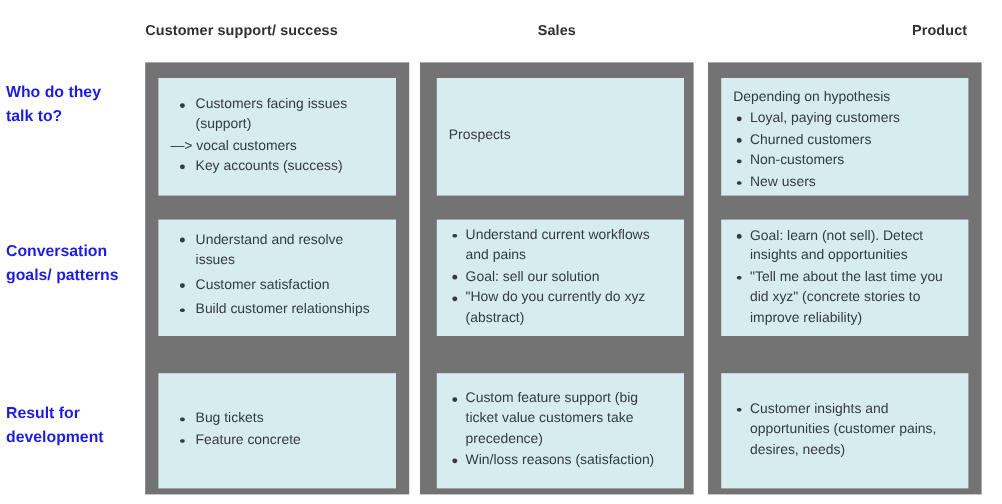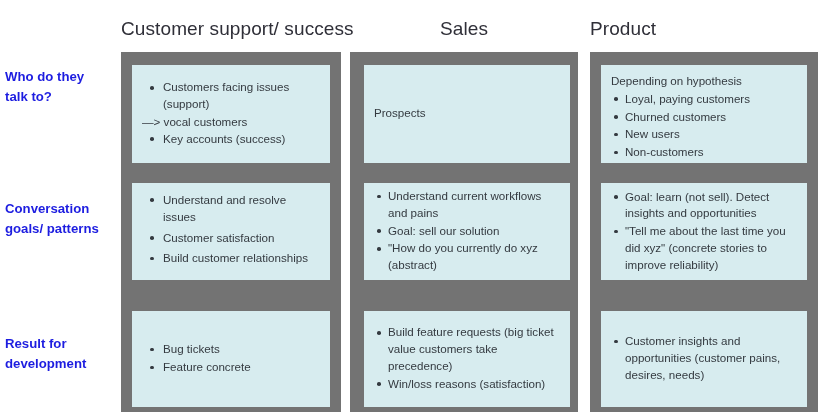--- a/index.html
+++ b/index.html
@@ -16,29 +16,29 @@
   #board {
     position: relative;
     width: 835px;
     height: 420px;
   }
 
   
   .col-header {
     position: absolute;
     top: 18px;
-    font-size: 19px;
-    font-weight: normal;
+    font-size: 12px;
+    font-weight: bold;
     color: #2f2f38;
     letter-spacing: 0.1px;
     white-space: nowrap;
   }
   .col-header.h0 { left: 121px; text-align: left; }
   .col-header.h1 { left: 350px; width: 228px; text-align: center; }
-  .col-header.h2 { left: 590px; width: 228px; text-align: left; }
+  .col-header.h2 { left: 578px; width: 228px; text-align: right; }
 
   
   .row-label {
     position: absolute;
     left: 5px;
     width: 112px;
     font-size: 13.2px;
     font-weight: bold;
     color: #1d1de0;
     line-height: 1.55;
@@ -184,38 +184,38 @@
           <li>Understand current workflows and pains</li>
           <li>Goal: sell our solution</li>
           <li>"How do you currently do xyz (abstract)</li>
         </ul>
       </div>
     </div>
 
     <div class="cell row2 va-center">
       <div class="cell-body">
         <ul class="bullets">
-          <li>Build feature requests (big ticket value customers take precedence)</li>
+          <li>Custom feature support (big ticket value customers take precedence)</li>
           <li>Win/loss reasons (satisfaction)</li>
         </ul>
       </div>
     </div>
 
   </div>
 
   <div class="column c2">
 
     <div class="cell row0 va-top">
       <div class="cell-body">
         <div class="line-plain">Depending on hypothesis</div>
         <ul class="bullets">
           <li>Loyal, paying customers</li>
           <li>Churned customers</li>
+          <li>Non-customers</li>
           <li>New users</li>
-          <li>Non-customers</li>
         </ul>
       </div>
     </div>
 
     <div class="cell row1 va-center">
       <div class="cell-body">
         <ul class="bullets">
           <li>Goal: learn (not sell). Detect insights and opportunities</li>
           <li>"Tell me about the last time you did xyz" (concrete stories to improve reliability)</li>
         </ul>

